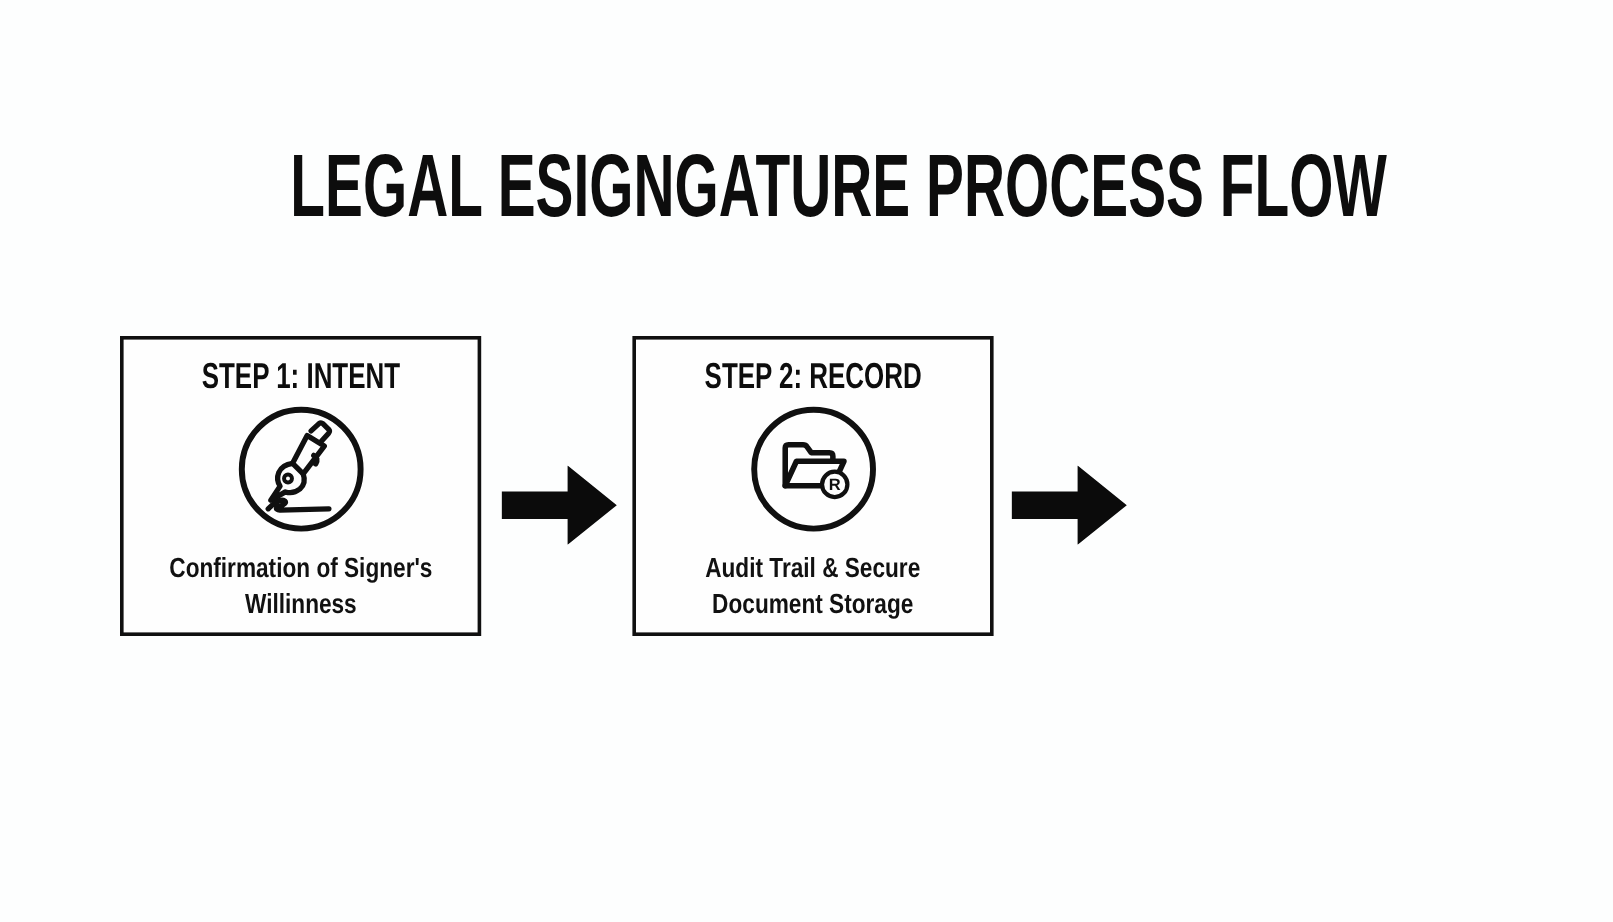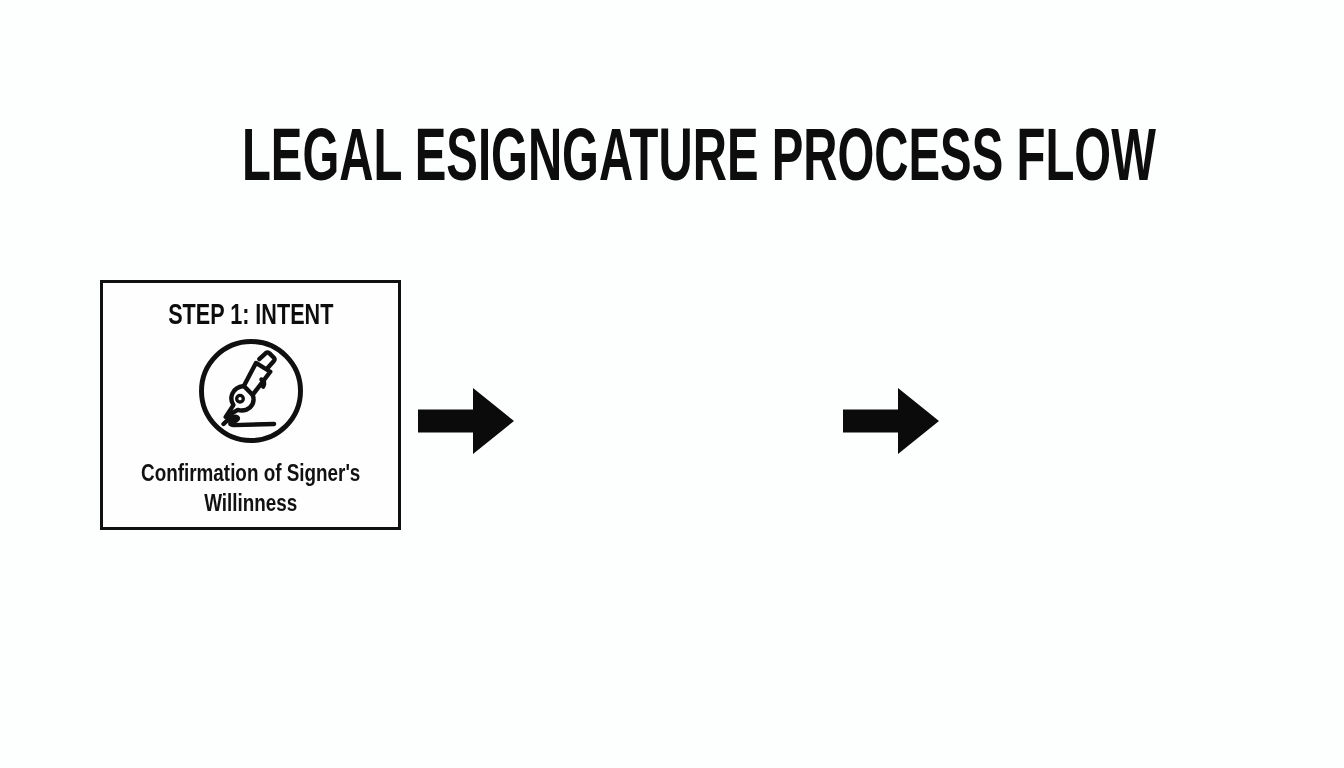--- a/index.html
+++ b/index.html
@@ -82,20 +82,38 @@
       <span class="caption-line">Willinness</span>
     </div>
   </div>
 
   <div class="flow-arrow pos-1">
     <svg viewBox="0 0 97 66" xmlns="http://www.w3.org/2000/svg">
       <polygon points="0,21.5 55,21.5 55,0 96,33 55,66 55,44.5 0,44.5" fill="#0b0b0b"></polygon>
     </svg>
   </div>
 
+  <div class="step-box pos-2">
+    <div class="step-heading">STEP 2: RECORD</div>
+    <div class="step-icon">
+      <svg viewBox="0 0 100 100" xmlns="http://www.w3.org/2000/svg">
+        <g fill="none" stroke="#101010" stroke-width="4.2" stroke-linecap="round" stroke-linejoin="round">
+          <circle cx="50" cy="50" r="45" stroke-width="4.5"></circle>
+          <path d="M28.5 62.5 L28.5 34 Q28.5 31.5 31 31.5 L42 31.5 Q44 31.5 45 33 L48.2 37.5 L62 37.5 Q64.6 37.5 64.6 40.1 L64.6 44"></path>
+          <path d="M28.5 62.5 L37 44 L73 44 L64.6 62.5 Z"></path>
+          <circle cx="66" cy="61.5" r="9.6" fill="#fefefe" stroke-width="3.2"></circle>
+        </g>
+        <text x="66" y="66" text-anchor="middle" font-size="12.5" fill="#101010" class="badge-letter">R</text>
+      </svg>
+    </div>
+    <div class="step-caption">
+      <span class="caption-line">Audit Trail &amp; Secure</span>
+      <span class="caption-line">Document Storage</span>
+    </div>
+  </div>
 
   <div class="flow-arrow pos-2">
     <svg viewBox="0 0 97 66" xmlns="http://www.w3.org/2000/svg">
       <polygon points="0,21.5 55,21.5 55,0 96,33 55,66 55,44.5 0,44.5" fill="#0b0b0b"></polygon>
     </svg>
   </div>
 
 
 </div>
 

